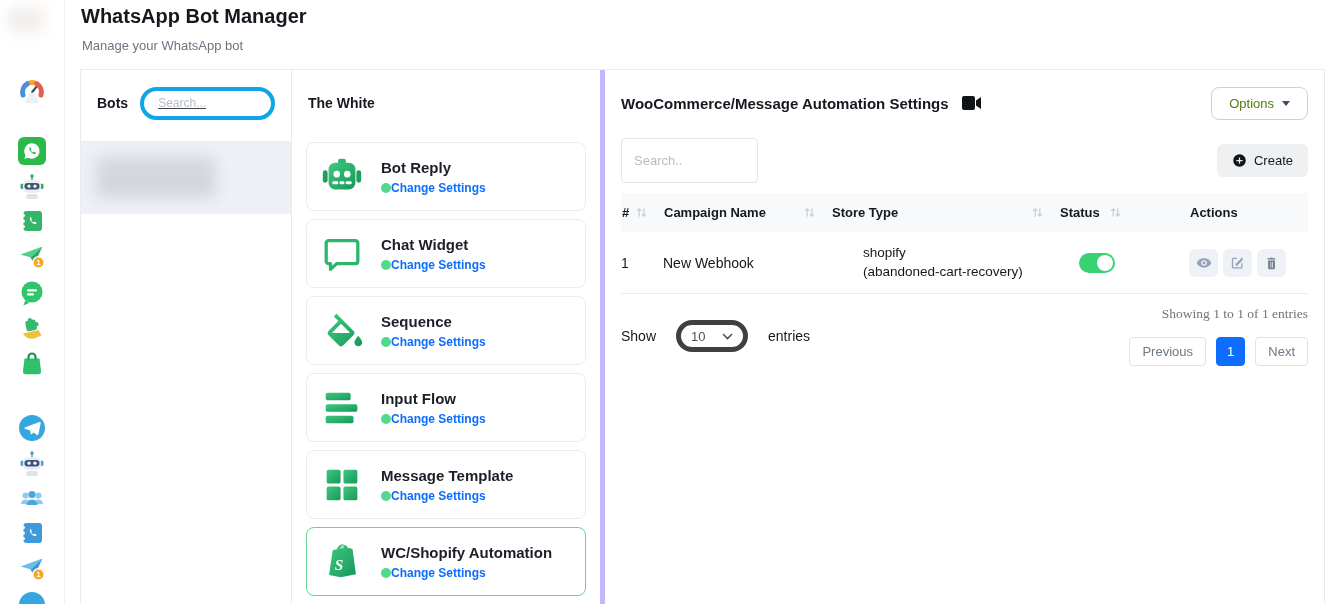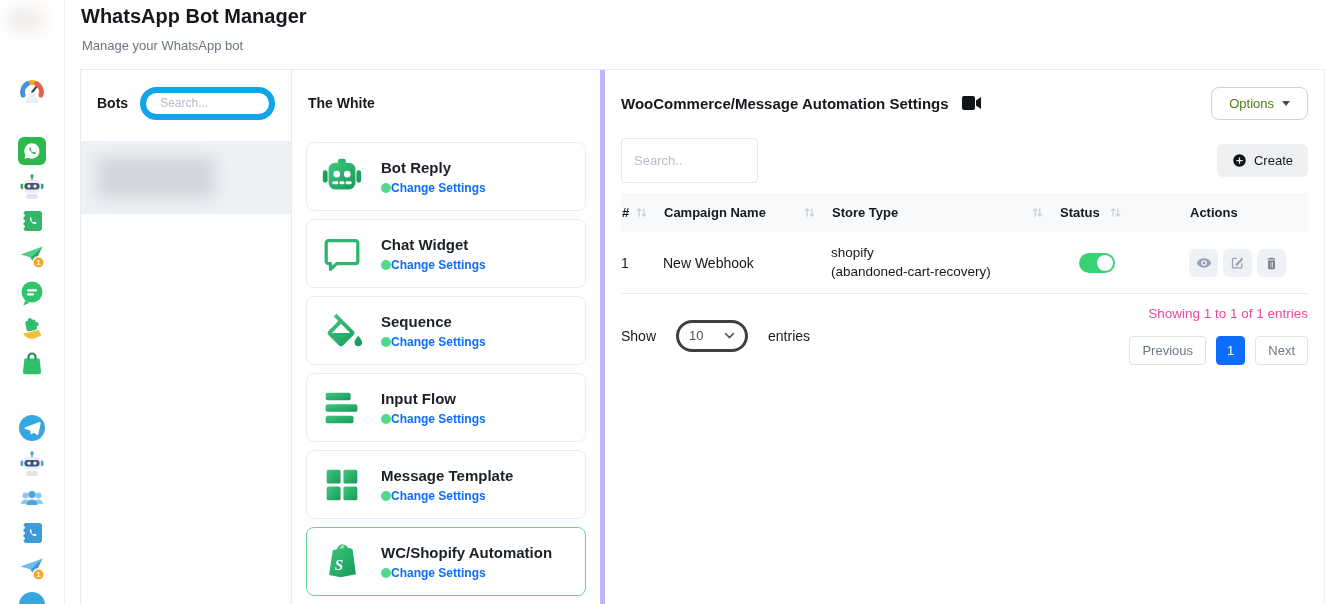--- a/index.html
+++ b/index.html
@@ -21,22 +21,22 @@
   
   .board { position:absolute; left:80px; top:69px; width:1245px; height:535px;
            border:1px solid #e8ebf0; border-bottom:none; background:#fff; display:flex; }
   .bots-col { width:211px; border-right:1px solid #e8ebf0; }
   .menu-col { width:313px; border-right:5px solid #c4b5fd; }
   .main-col { flex:1; min-width:0; }
 
   
   .bots-head { height:66px; display:flex; align-items:center; padding:0 16px; gap:12px; }
   .bots-title { font-weight:700; font-size:14px; color:#15181e; }
-  .bots-search { flex:1; min-width:0; height:33px; border:6px solid #0ea5e9; border-radius:17px;
-                 padding:0 14px; font-size:12px; color:#444; outline:none; }
+  .bots-search { flex:1; min-width:0; height:33px; border:4px solid #0ea5e9; border-radius:17px;
+                 padding:0 14px; font-size:12px; color:#444; outline:none;text-decoration:underline; }
   .bots-search::placeholder { color:#b6bcc7; }
   .bot-item { margin-top:5px; height:73px; background:#edf0f4; position:relative; cursor:pointer; }
   .bot-name-blur { position:absolute; left:16px; top:16px; width:118px; height:41px;
                    background:#d3d7dd; border-radius:3px; filter:blur(7px); }
 
   
   .menu-head { height:66px; display:flex; align-items:center; padding:0 16px;
                font-weight:700; font-size:14px; color:#15181e; }
   .menu-list { padding:6px 14px 0 14px; display:flex; flex-direction:column; gap:8px; }
   .menu-card { height:69px; border:1px solid #e9ecf1; border-radius:8px; background:#fff;
@@ -63,35 +63,35 @@
                 display:flex; align-items:center; gap:7px; font-size:13px; color:#15181e; cursor:pointer;
                 font-family:inherit; }
 
   .table { margin:10px 16px 0 16px; }
   .t-head, .t-row { display:grid; grid-template-columns:42px 168px 228px 130px 1fr; align-items:center; }
   .t-head { background:#f7f9fb; height:39px; }
   .th { display:flex; align-items:center; font-size:13px; font-weight:700; color:#15181e; padding-left:1px; cursor:pointer; }
   .th.spread { justify-content:space-between; padding-right:16px; }
   .th .gap { margin-left:10px; }
   .t-row { height:62px; border-bottom:1px solid #e9ecf1; font-size:14px; color:#15181e; }
-  .store-cell { font-size:13.5px; line-height:1.35; }
+  .store-cell { font-size:13.5px; line-height:1.35;margin-left:32px; }
   .status-cell { padding-left:20px; }
   .toggle { width:36px; height:20px; border-radius:10px; background:#38d274; position:relative; cursor:pointer; }
   .toggle-knob { position:absolute; right:2px; top:2px; width:16px; height:16px; border-radius:50%; background:#fff; }
   .actions-cell { display:flex; gap:5px; }
   .act-btn { width:29px; height:28px; border-radius:6px; background:#eef1f6; border:none;
              display:flex; align-items:center; justify-content:center; cursor:pointer; }
 
   .table-footer { display:flex; justify-content:space-between; padding:12px 16px 0 16px; }
   .show-wrap { display:flex; align-items:center; gap:20px; font-size:14px; color:#15181e; }
-  .page-size { width:72px; height:32px; border:3px solid #404040; border-radius:16px; background:#fff;
+  .page-size { width:72px; height:32px; border:5px solid #404040; border-radius:16px; background:#fff;
                display:flex; align-items:center; justify-content:space-between; padding:0 10px;
                font-size:13px; color:#49505c; cursor:pointer; }
   .right-stack { display:flex; flex-direction:column; align-items:flex-end; gap:15px; }
-  .summary { font-size:13.5px; color:#ec4899; }
+  .summary { font-size:13.5px; color:#737373;font-family:Liberation Serif, serif; }
   .pagination { display:flex; gap:10px; }
   .page-btn { height:29px; padding:0 12px; border:1px solid #dfe3e9; border-radius:4px; background:#fff;
               font-size:13px; color:#6e7887; display:flex; align-items:center; cursor:pointer; font-family:inherit; }
   .page-btn.active { background:#0d6efd; border-color:#0d6efd; color:#fff; padding:0 10px; }
 </style>
 </head>
 <body>
 
 <svg width="0" height="0" style="position:absolute">
   <defs>

